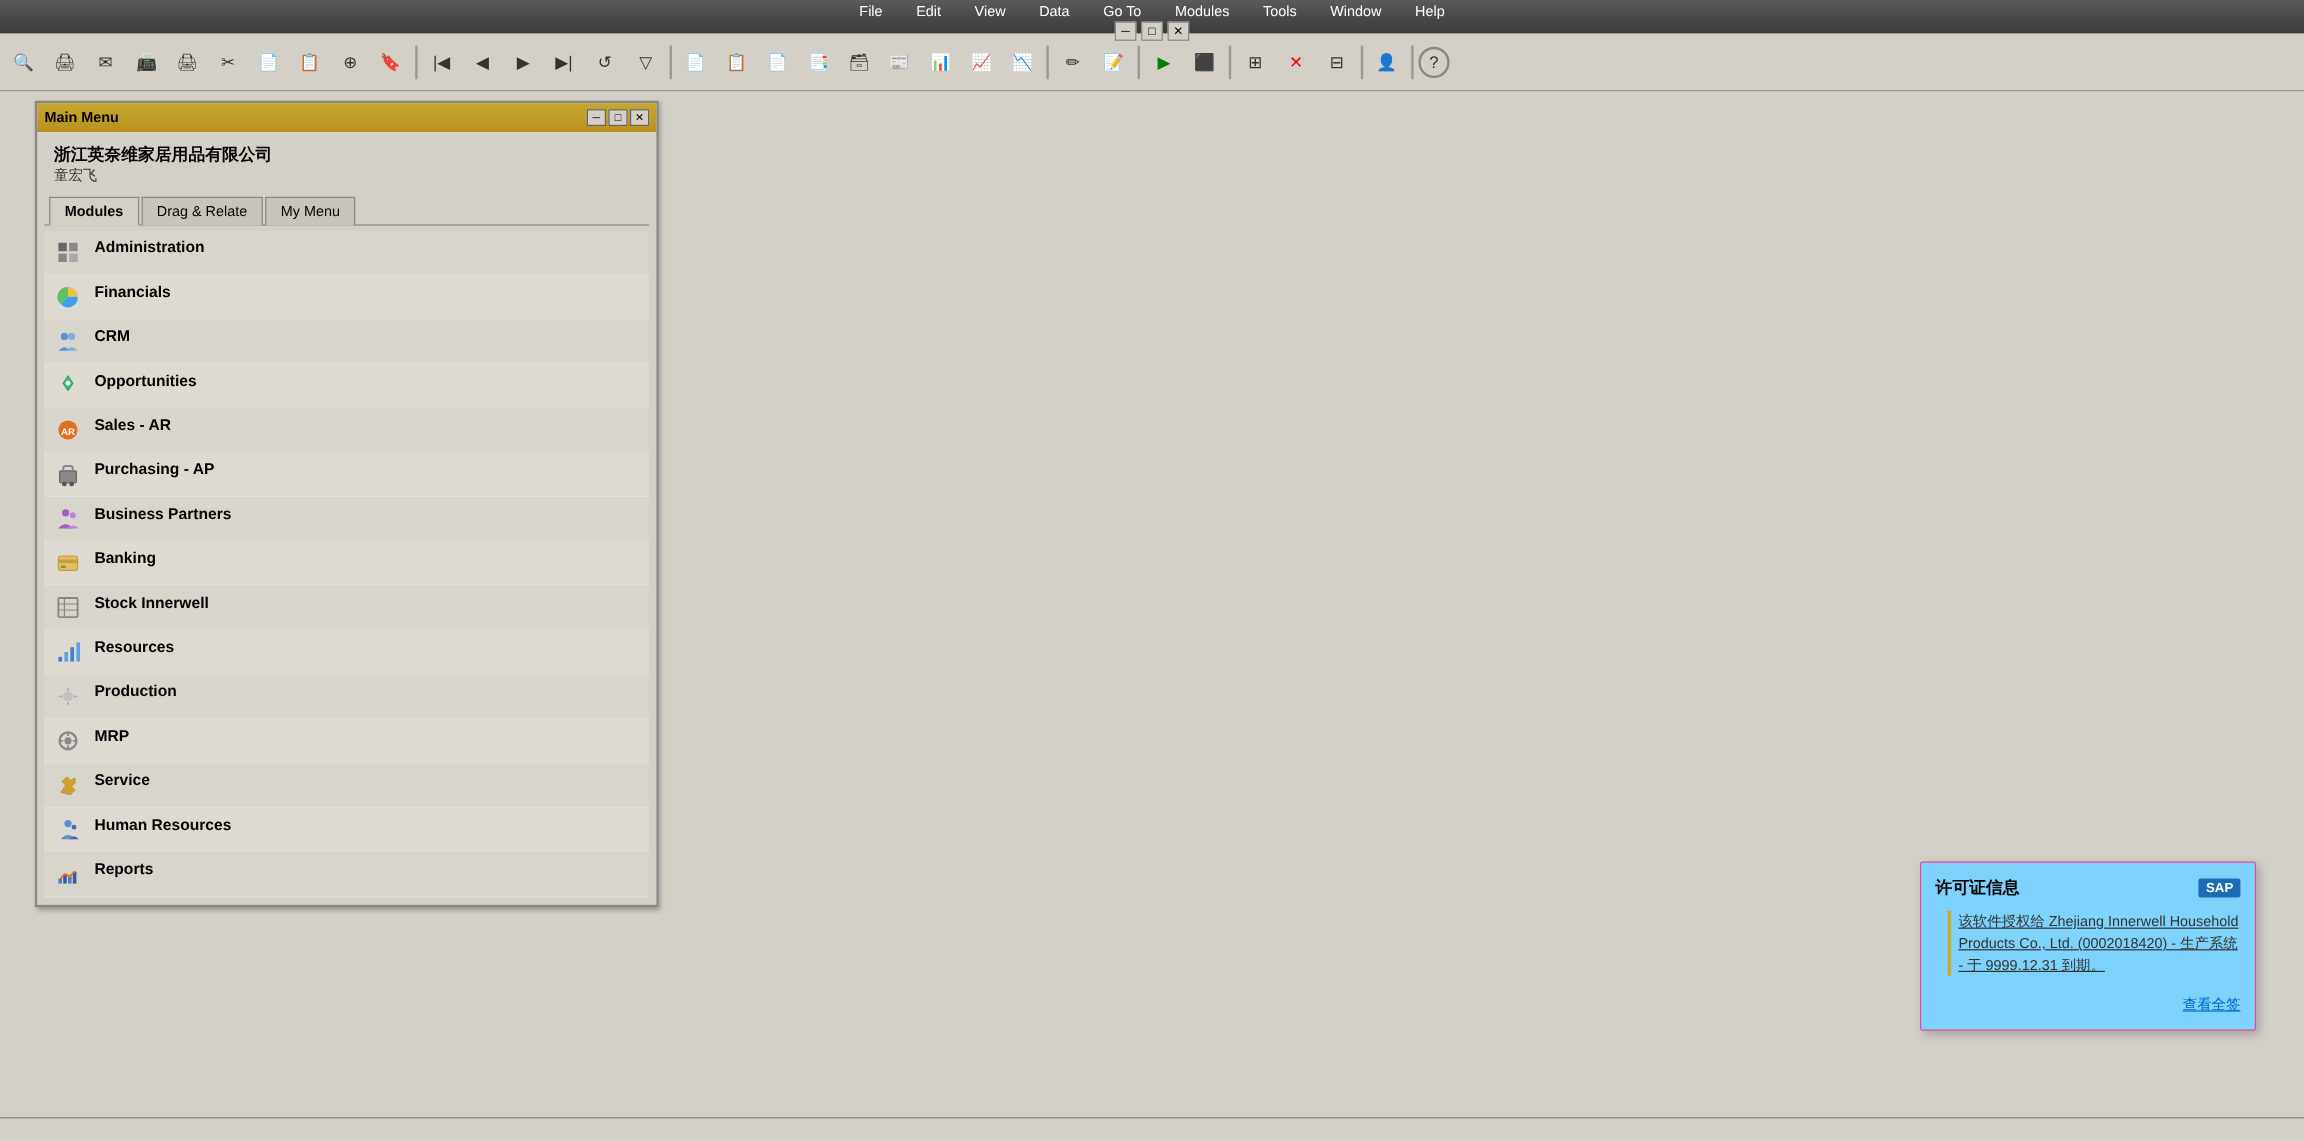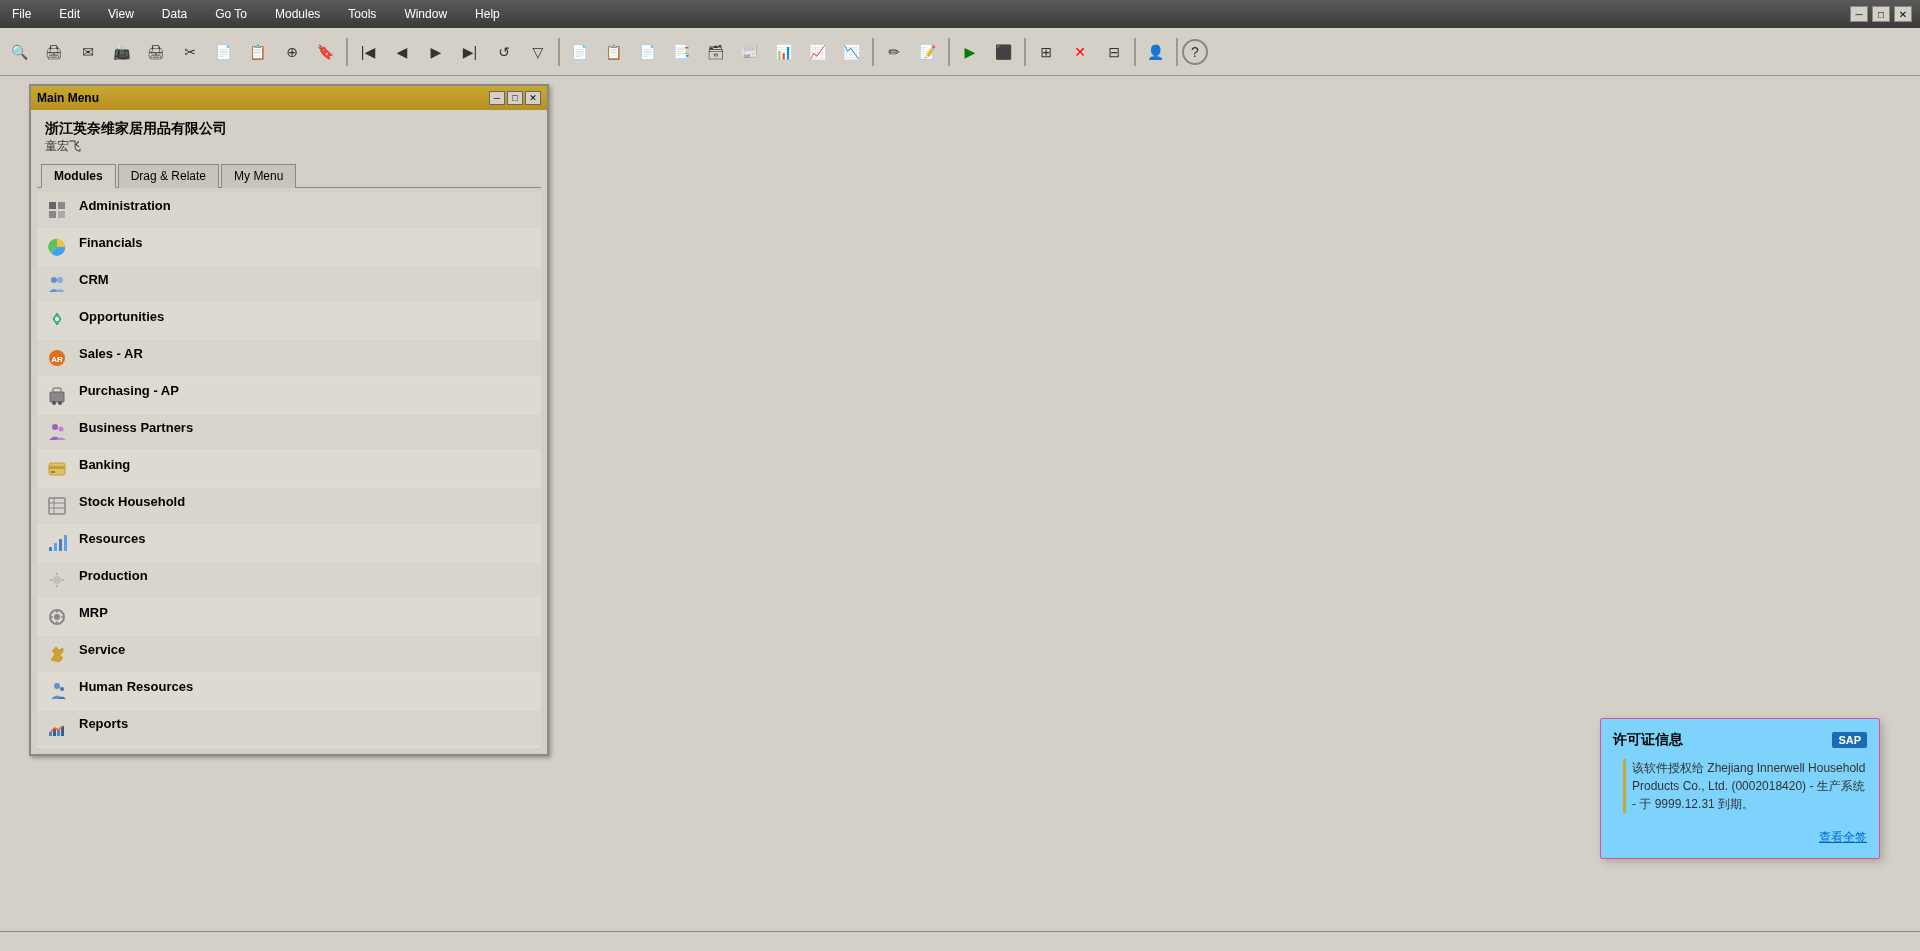--- a/index.html
+++ b/index.html
@@ -14,20 +14,21 @@
     }
 
     
     #title-bar {
       background: linear-gradient(to bottom, #5a5a5a, #3a3a3a);
       height: 28px;
       display: flex;
       align-items: center;
       padding: 0 8px;
       justify-content: space-between;
+      flex-direction: column;
     }
     #title-bar-left {
       display: flex;
       gap: 20px;
       align-items: center;
     }
     .menu-item {
       color: #ffffff;
       font-size: 12px;
       cursor: pointer;
@@ -299,20 +300,21 @@
       border-radius: 2px;
     }
     #license-text {
       font-size: 12px;
       color: #333;
       line-height: 1.5;
       margin-left: 10px;
       padding-left: 6px;
       border-left: 3px solid #c8a830;
       margin-bottom: 16px;
+      text-decoration: underline;
     }
     #license-warning {
       font-size: 12px;
       color: #555;
       line-height: 1.5;
       margin-bottom: 8px;
     }
     #license-link {
       color: #0066cc;
       font-size: 12px;
@@ -519,21 +521,21 @@
 
           <div class="menu-list-item">
             <span class="menu-icon">
               <svg width="20" height="20" viewBox="0 0 20 20">
                   <rect x="2" y="2" width="16" height="16" rx="1" fill="none" stroke="#888" stroke-width="1.5"></rect>
                   <line x1="2" y1="7" x2="18" y2="7" stroke="#888" stroke-width="1"></line>
                   <line x1="2" y1="12" x2="18" y2="12" stroke="#888" stroke-width="1"></line>
                   <line x1="7" y1="2" x2="7" y2="18" stroke="#888" stroke-width="1"></line>
                 </svg>
             </span>
-            <span class="menu-label">Stock Household</span>
+            <span class="menu-label">Stock Innerwell</span>
           </div>
 
           <div class="menu-list-item">
             <span class="menu-icon">
               <svg width="20" height="20" viewBox="0 0 20 20">
                   <rect x="2" y="14" width="3" height="4" fill="#4080d0"></rect>
                   <rect x="7" y="10" width="3" height="8" fill="#60a0e0"></rect>
                   <rect x="12" y="6" width="3" height="12" fill="#4080d0"></rect>
                   <rect x="17" y="2" width="3" height="16" fill="#60a0e0"></rect>
                 </svg>

